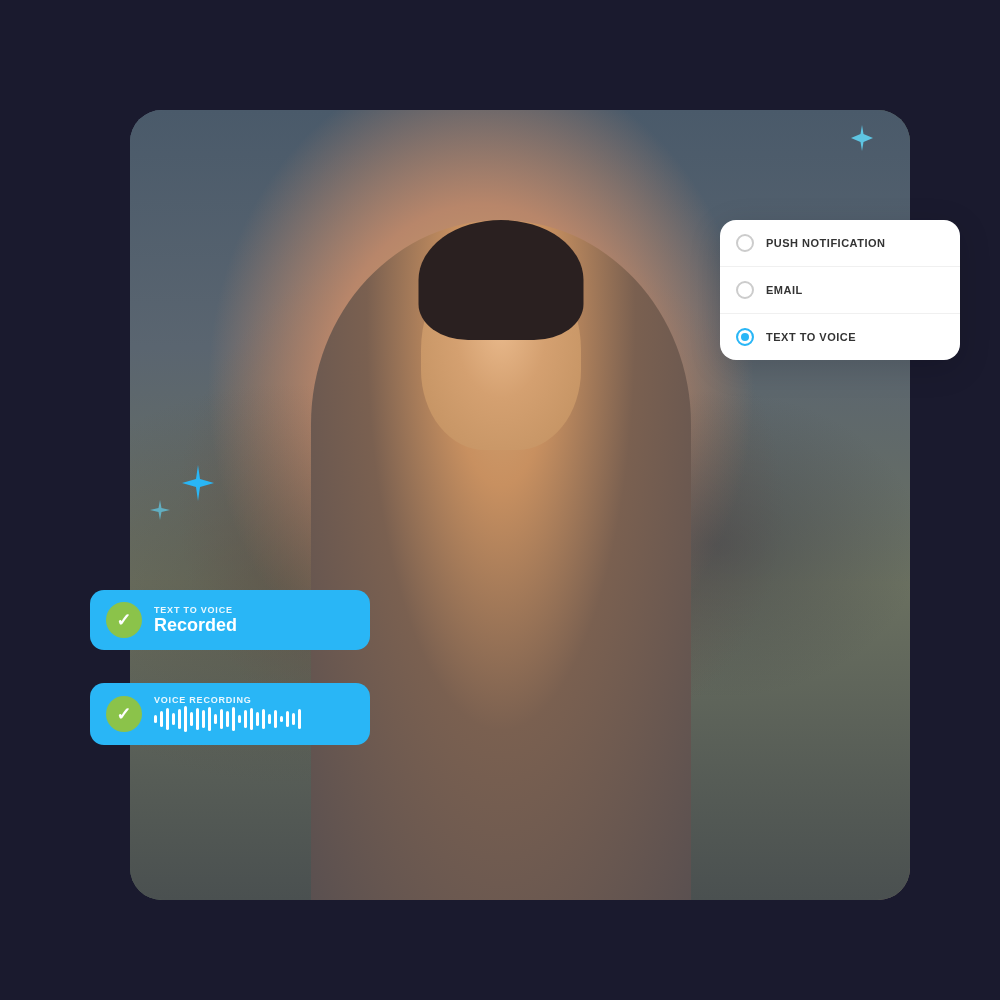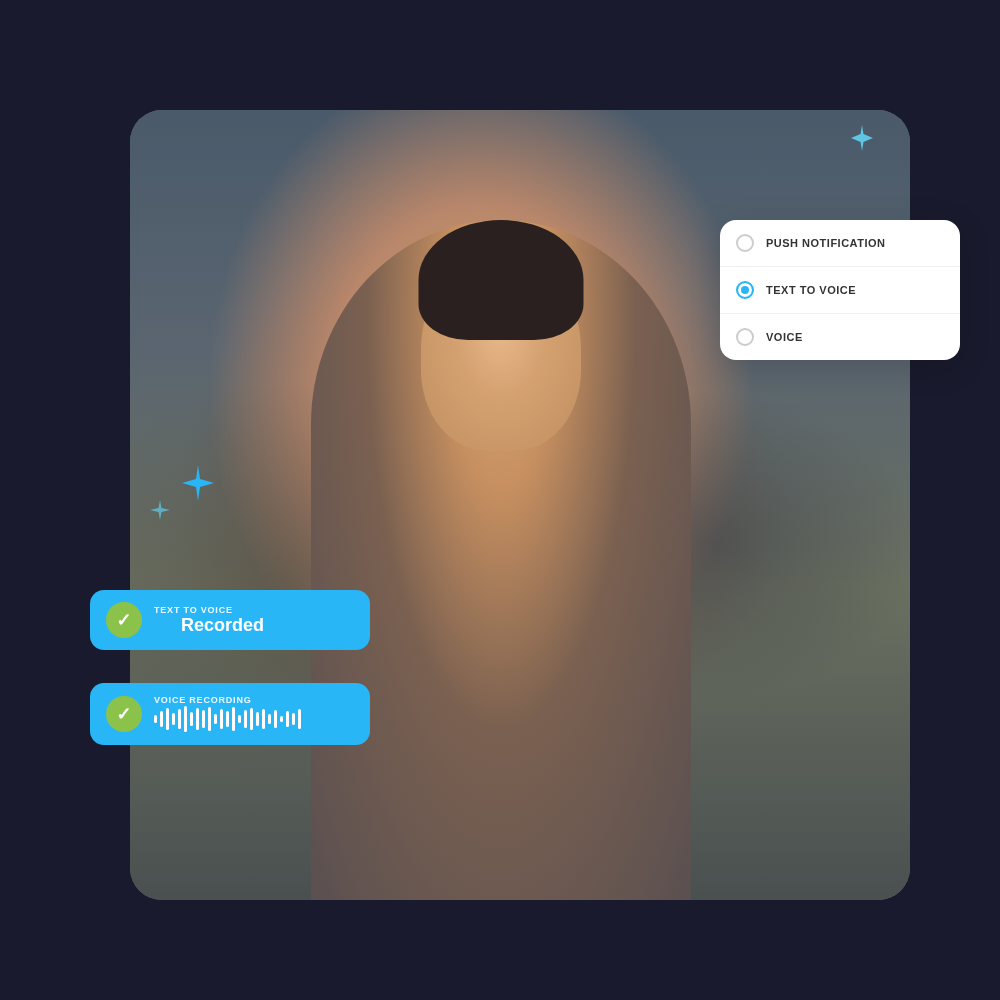--- a/index.html
+++ b/index.html
@@ -204,21 +204,20 @@
       font-weight: 700;
       letter-spacing: 0.8px;
       color: rgba(255,255,255,0.9);
       text-transform: uppercase;
     }
 
     .status-value {
       font-size: 18px;
       font-weight: 700;
       color: white;
-      margin-left: 27px;
     }
 
     
     .waveform {
       display: flex;
       align-items: center;
       gap: 3px;
       height: 28px;
     }
 
@@ -272,30 +271,30 @@
   </div>
 
   <div class="notification-panel">
 
     <div class="notification-item">
       <div class="radio-circle"></div>
       <span class="notification-label">PUSH NOTIFICATION</span>
     </div>
 
 
+    <div class="notification-item">
+      <div class="radio-circle"></div>
+      <span class="notification-label">EMAIL</span>
+    </div>
 
     <div class="notification-item">
       <div class="radio-circle active"></div>
       <span class="notification-label">TEXT TO VOICE</span>
     </div>
 
-    <div class="notification-item">
-      <div class="radio-circle"></div>
-      <span class="notification-label">VOICE</span>
-    </div>
 
   </div>
 
   <div class="status-card status-card-1">
     <div class="check-circle">
       <span class="check-icon">✓</span>
     </div>
     <div class="status-text">
       <span class="status-label">TEXT TO VOICE</span>
       <span class="status-value">Recorded</span>

